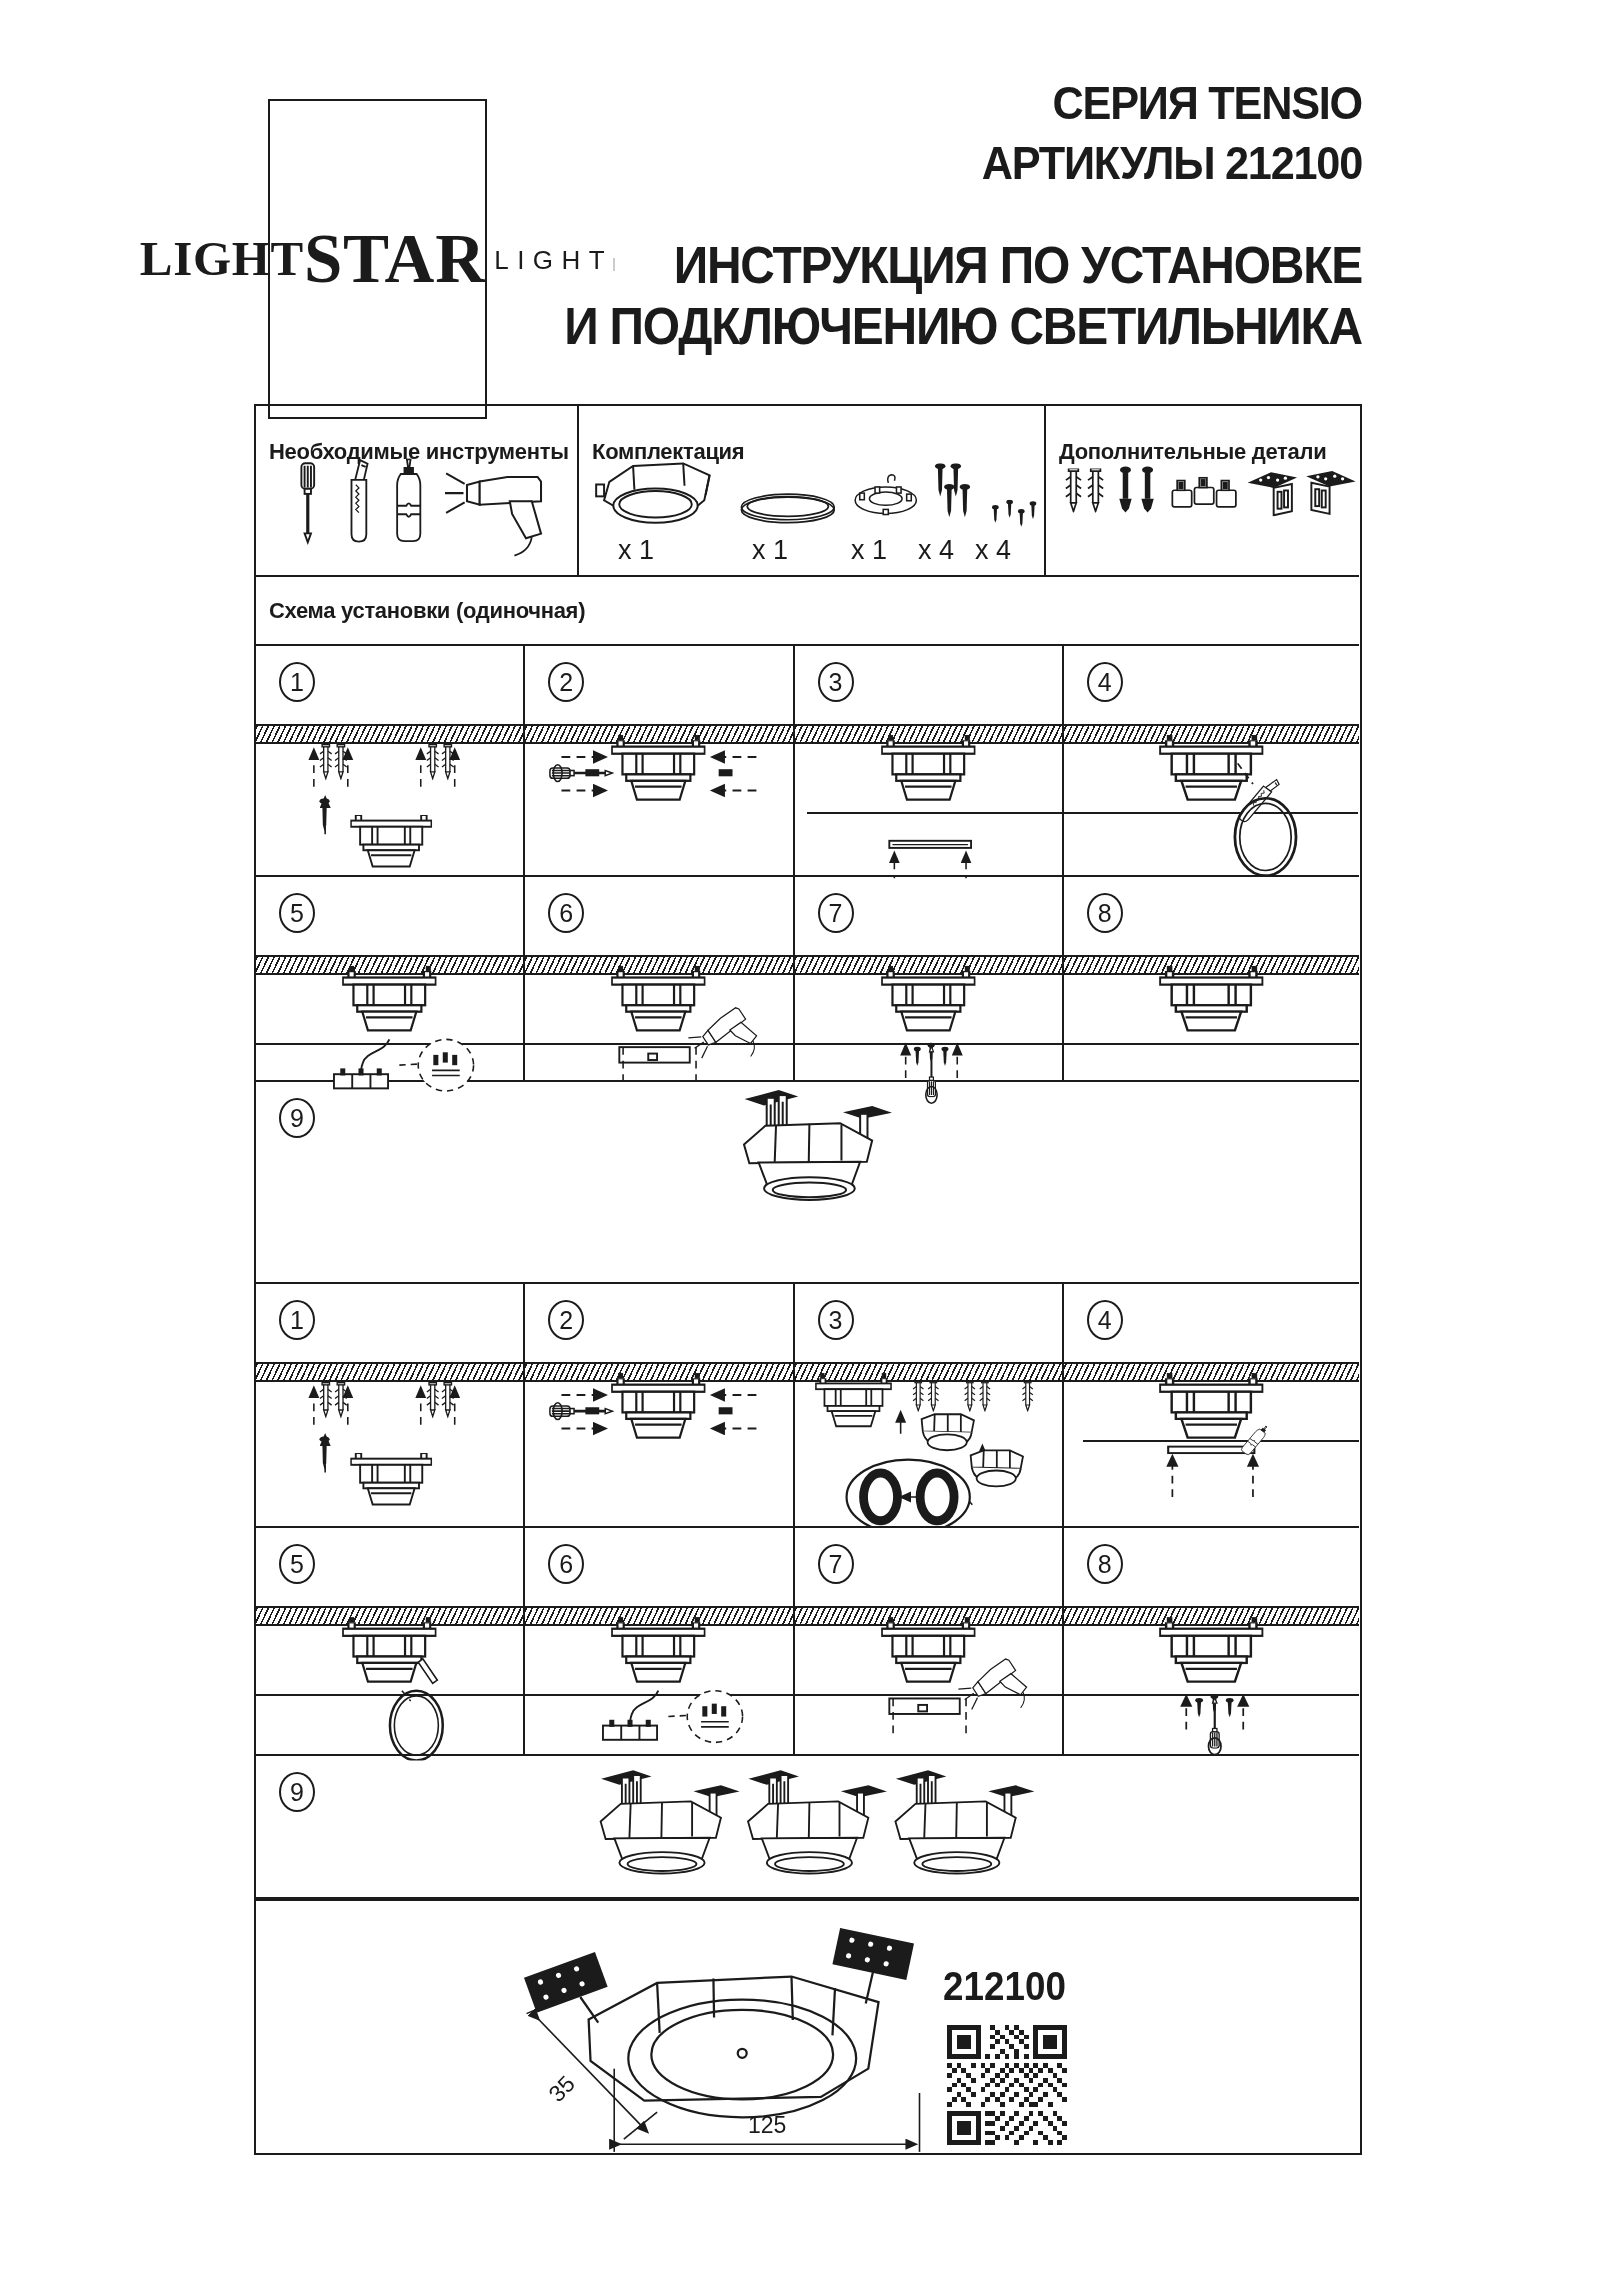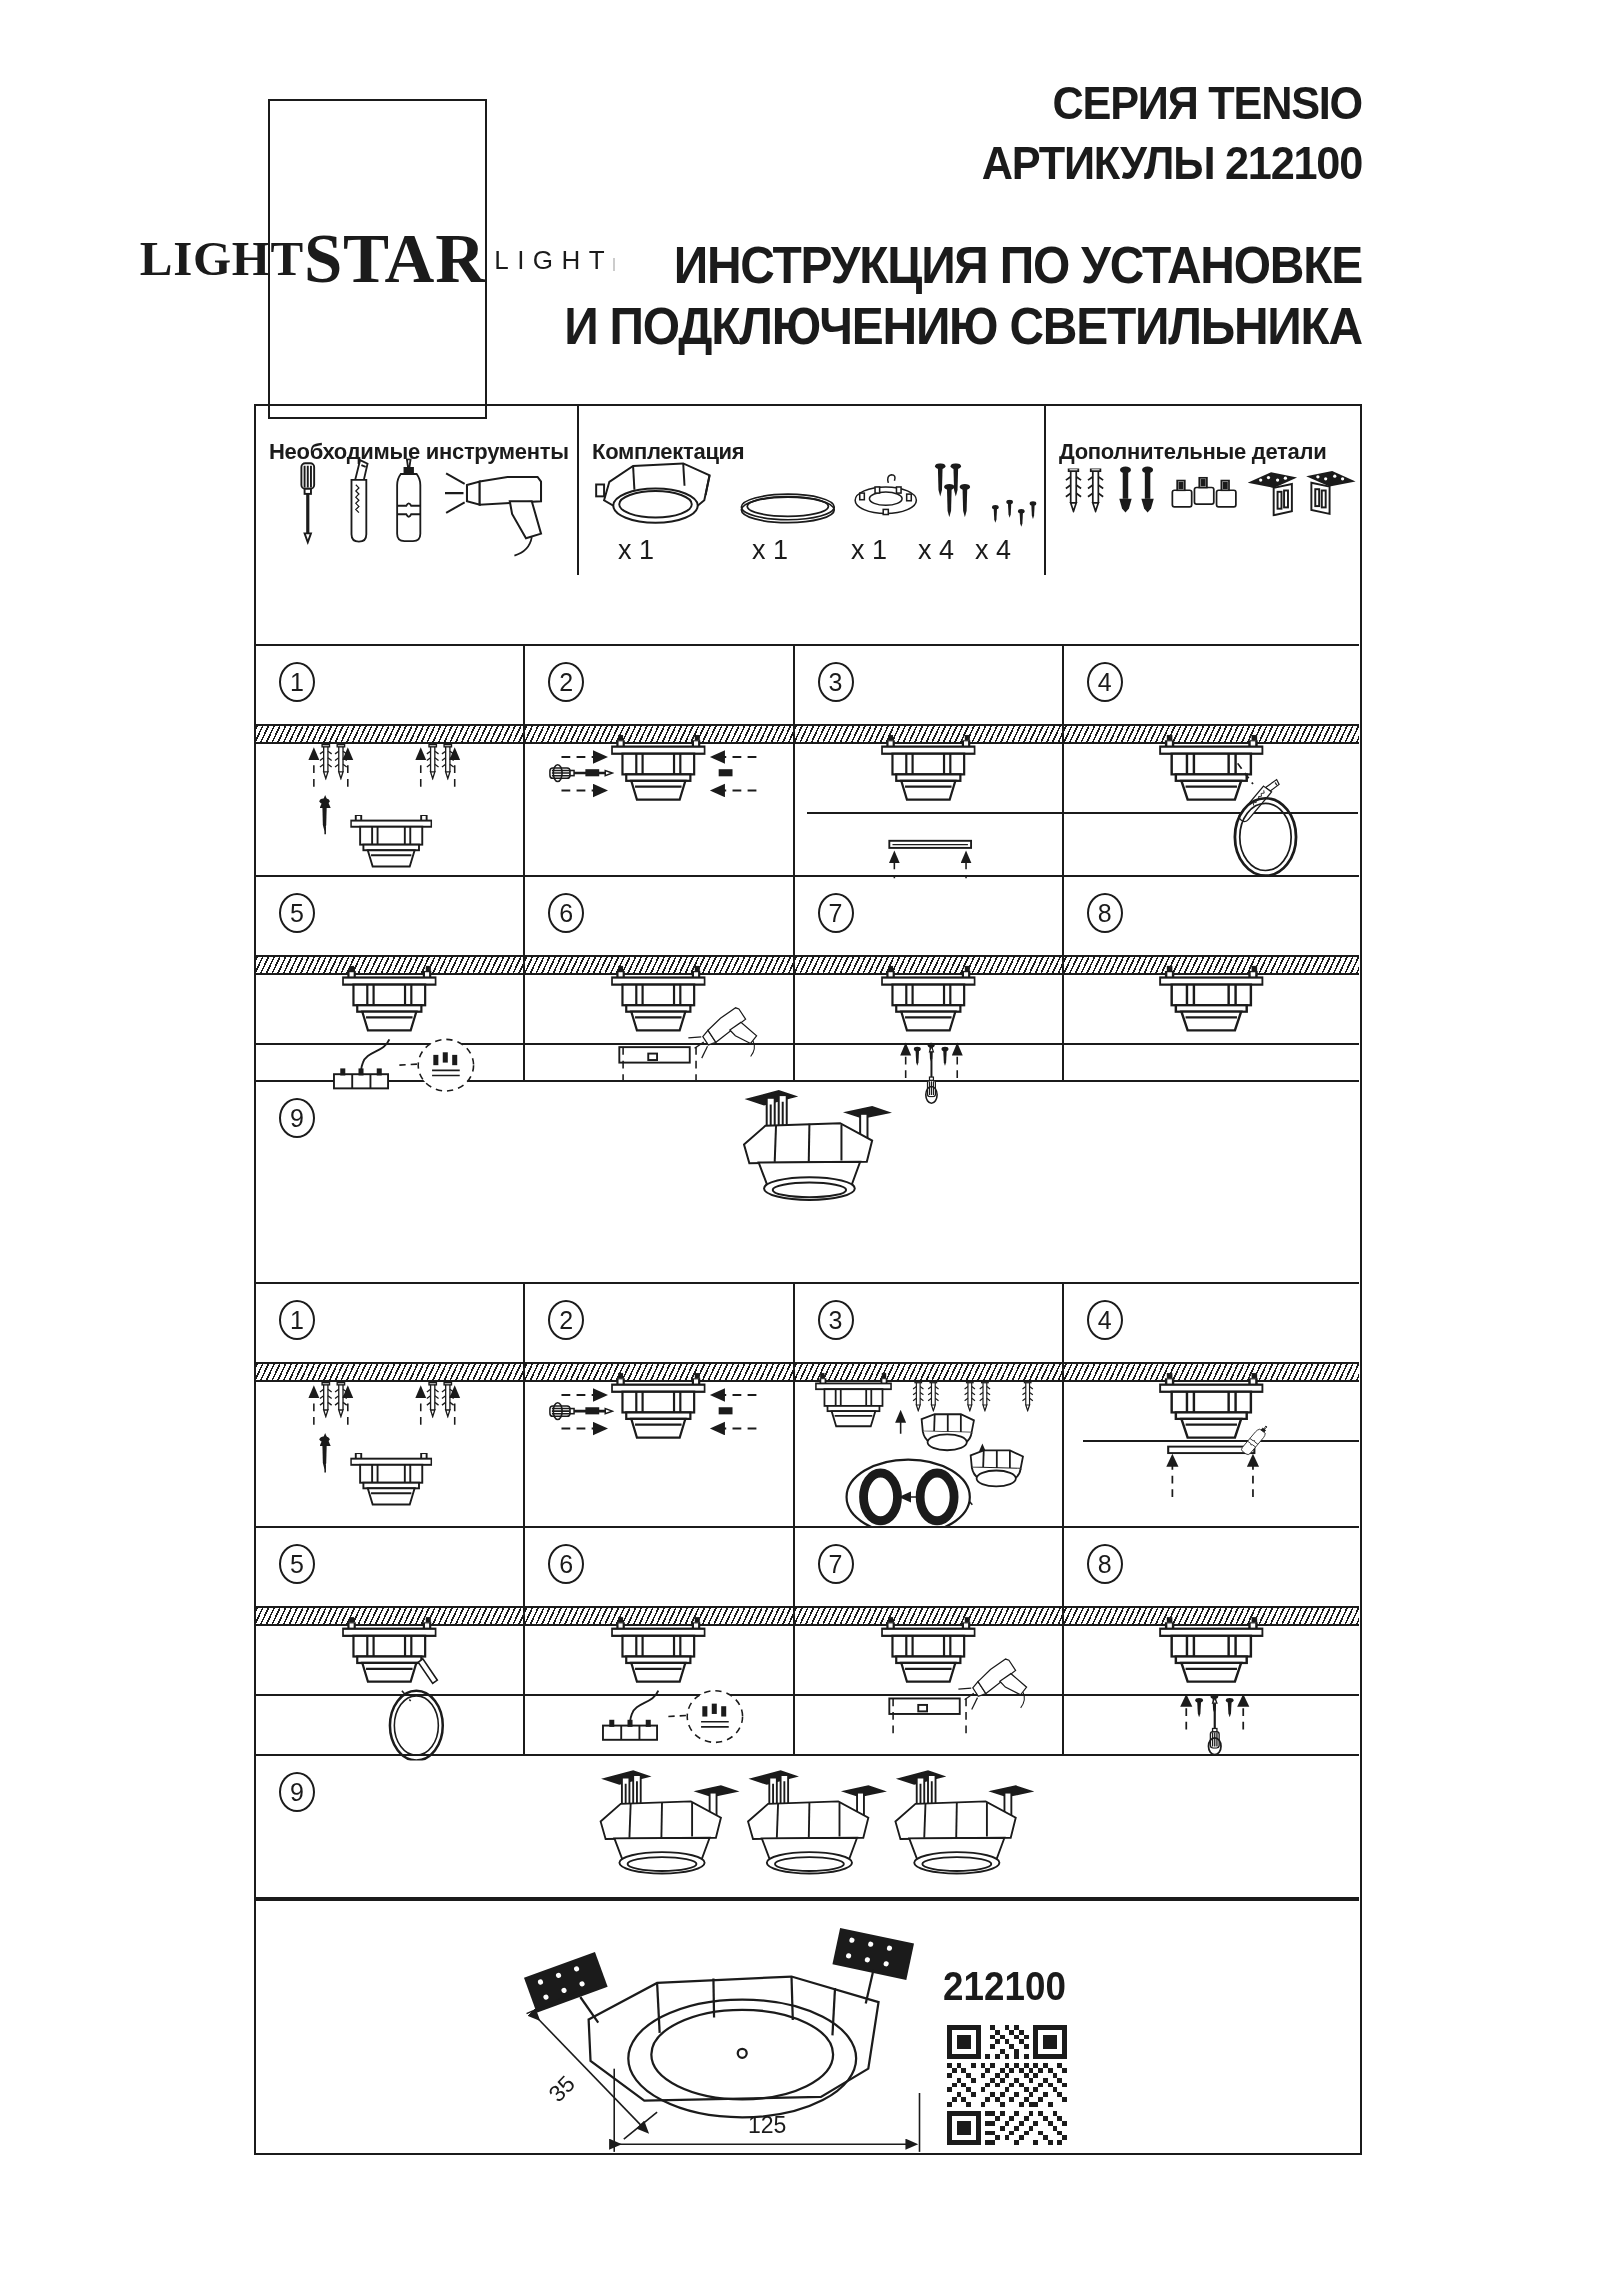--- a/index.html
+++ b/index.html
@@ -463,20 +463,23 @@
             <use href="#term3" x="192" y="104" width="102" height="64"></use>
             <use href="#brk" x="308" y="100" width="80" height="70"></use>
             <g transform="translate(478,98) scale(-1,1)">
                 <use href="#brk" x="0" y="0" width="80" height="70"></use>
               </g>
           </svg>
         </div>
       </div>
     </div>
 
+    <div class="row" style="top:169px;height:68px">
+      <div class="section-label">Схема установки (одиночная)</div>
+    </div>
 
     <div class="row" style="top:238px;height:231px">
       <div class="band"></div>
       <div class="thinline" style="left:551px;width:551px"></div>
       <div class="cellwrap">
         <div class="cell">
           <div class="step-num">1</div>
           <svg class="diagram" viewBox="0 0 425 355" preserveAspectRatio="none">
               <use href="#sc-anchors" width="425" height="360"></use>
             </svg>

